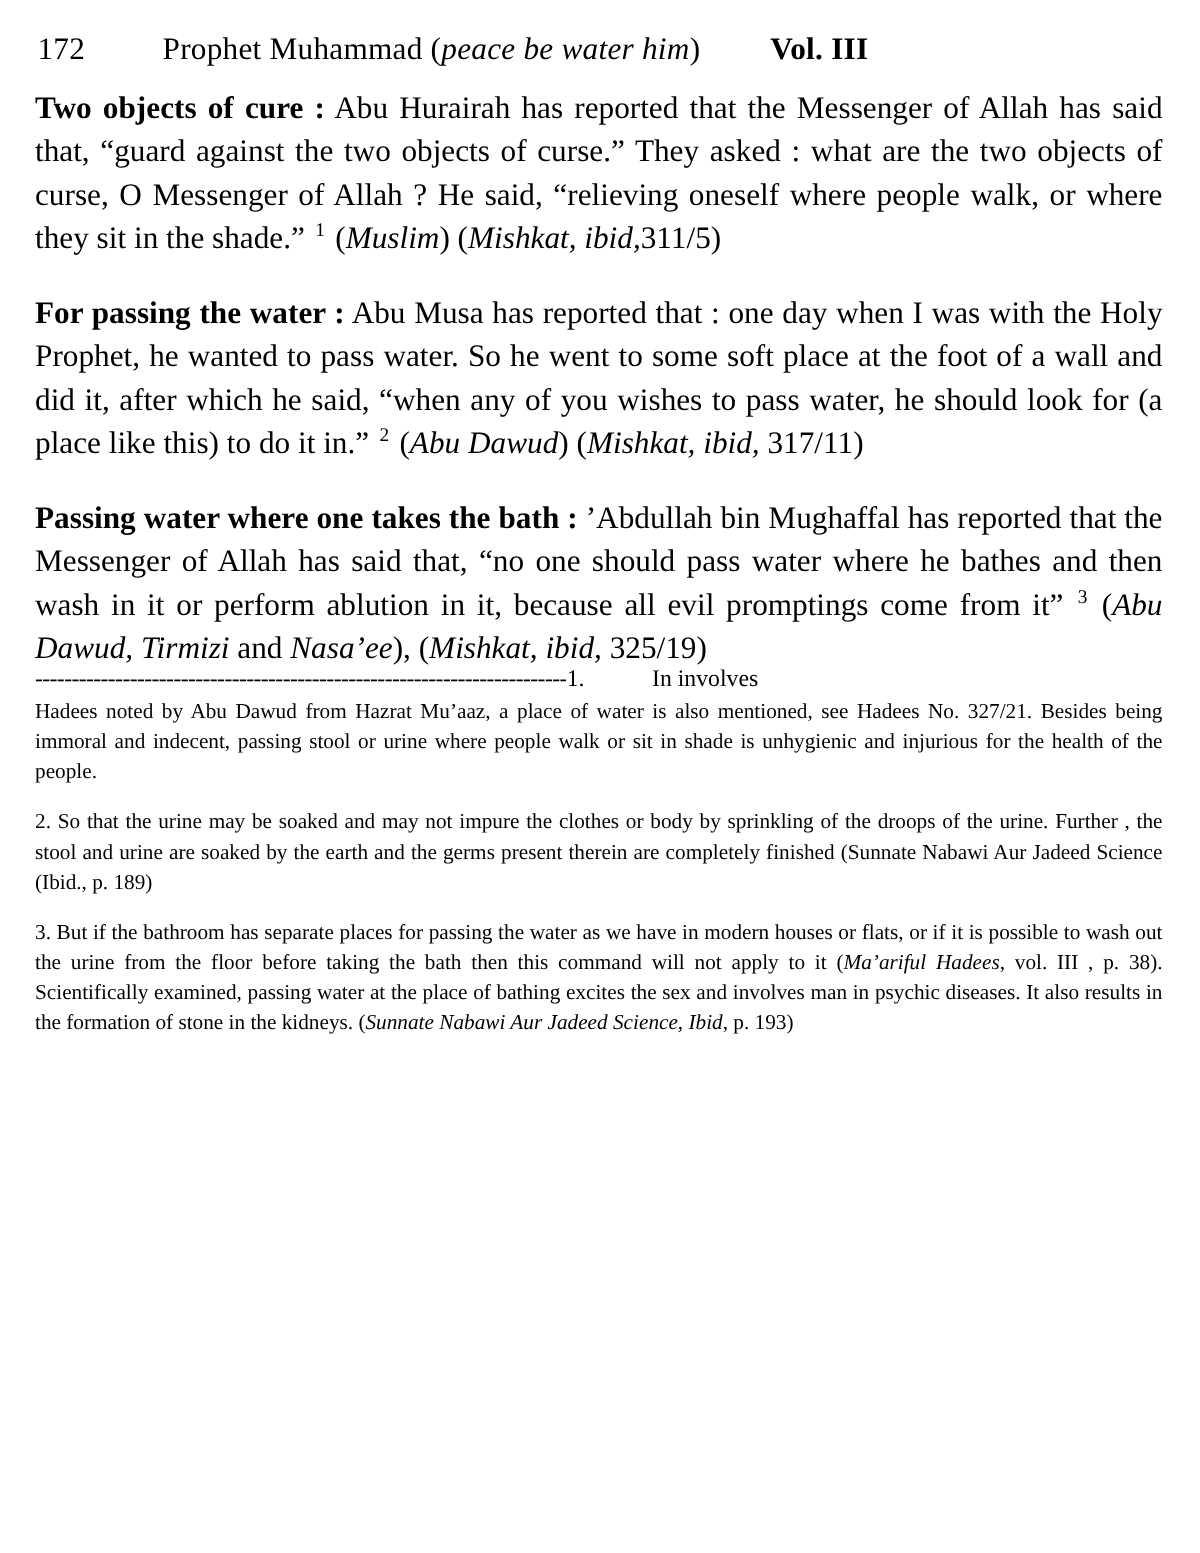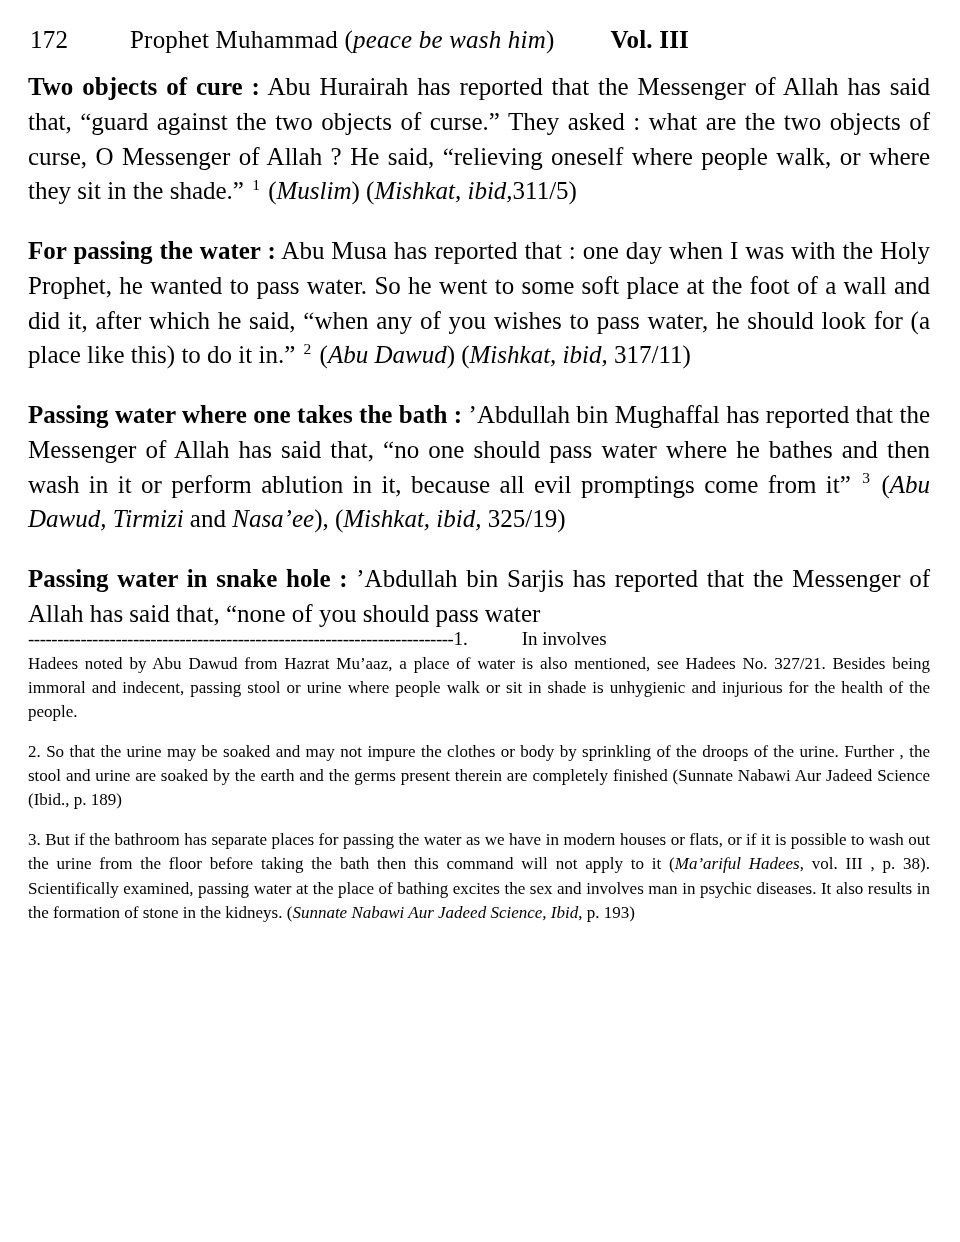--- a/index.html
+++ b/index.html
@@ -109,33 +109,32 @@
   }
   .fn-cont-a { margin-left: 52px; }
 </style>
 </head>
 <body>
 
 <div class="page">
 
   <div class="runhead">
     <span class="folio">172</span>
-    <span class="title"><span>Prophet Muhammad (</span><span class="ital">peace be wash him</span><span>)</span></span>
+    <span class="title"><span>Prophet Muhammad (</span><span class="ital">peace be water him</span><span>)</span></span>
     <span class="vol">Vol. III</span>
   </div>
 
   <div class="body-block">
 
     <p class="para"><span class="lead">Two objects of cure :</span><span> Abu Hurairah has reported that the Messenger  of  Allah has  said that, “guard against the two objects of curse.” They asked : what are the two objects of curse, O  Messenger  of  Allah ? He  said, “relieving  oneself where people walk, or where they sit in the shade.” </span><sup>1</sup><span> (</span><span class="ital">Muslim</span><span>) (</span><span class="ital">Mishkat, ibid,</span><span>311/5)</span></p>
 
     <p class="para"><span class="lead">For passing the water :</span><span> Abu Musa has reported that : one day when I was with the Holy Prophet, he wanted to pass water. So he went to some soft place at the foot of a wall and did it, after which he said, “when any of you wishes to pass water, he should look for (a place like this) to do it in.” </span><sup>2</sup><span> (</span><span class="ital">Abu Dawud</span><span>) (</span><span class="ital">Mishkat, ibid,</span><span> 317/11)</span></p>
 
     <p class="para"><span class="lead">Passing water where one takes the bath :</span><span> ’Abdullah bin Mughaffal has reported that the Messenger of Allah has said that, “no one should  pass water where he bathes and then wash in it or perform ablution in  it, because all evil promptings come from  it” </span><sup>3</sup><span> (</span><span class="ital">Abu Dawud, Tirmizi</span><span> and </span><span class="ital">Nasa’ee</span><span>), (</span><span class="ital">Mishkat, ibid,</span><span> 325/19)</span></p>
 
-    <p class="para"><span class="lead">Passing water in snake hole :</span><span> ’Abdullah bin Sarjis has reported that the Messenger of Allah has said that, “none  of you should pass water</span></p>
 
   </div>
 
   <div class="fn-rule-row">
     <span class="fn-rule">-------------------------------------------------------------------------</span>
       <span class="fn-num">1.</span>
     <span class="fn-cont-a">In     involves</span>
   </div>
 
   <div class="footnotes">

